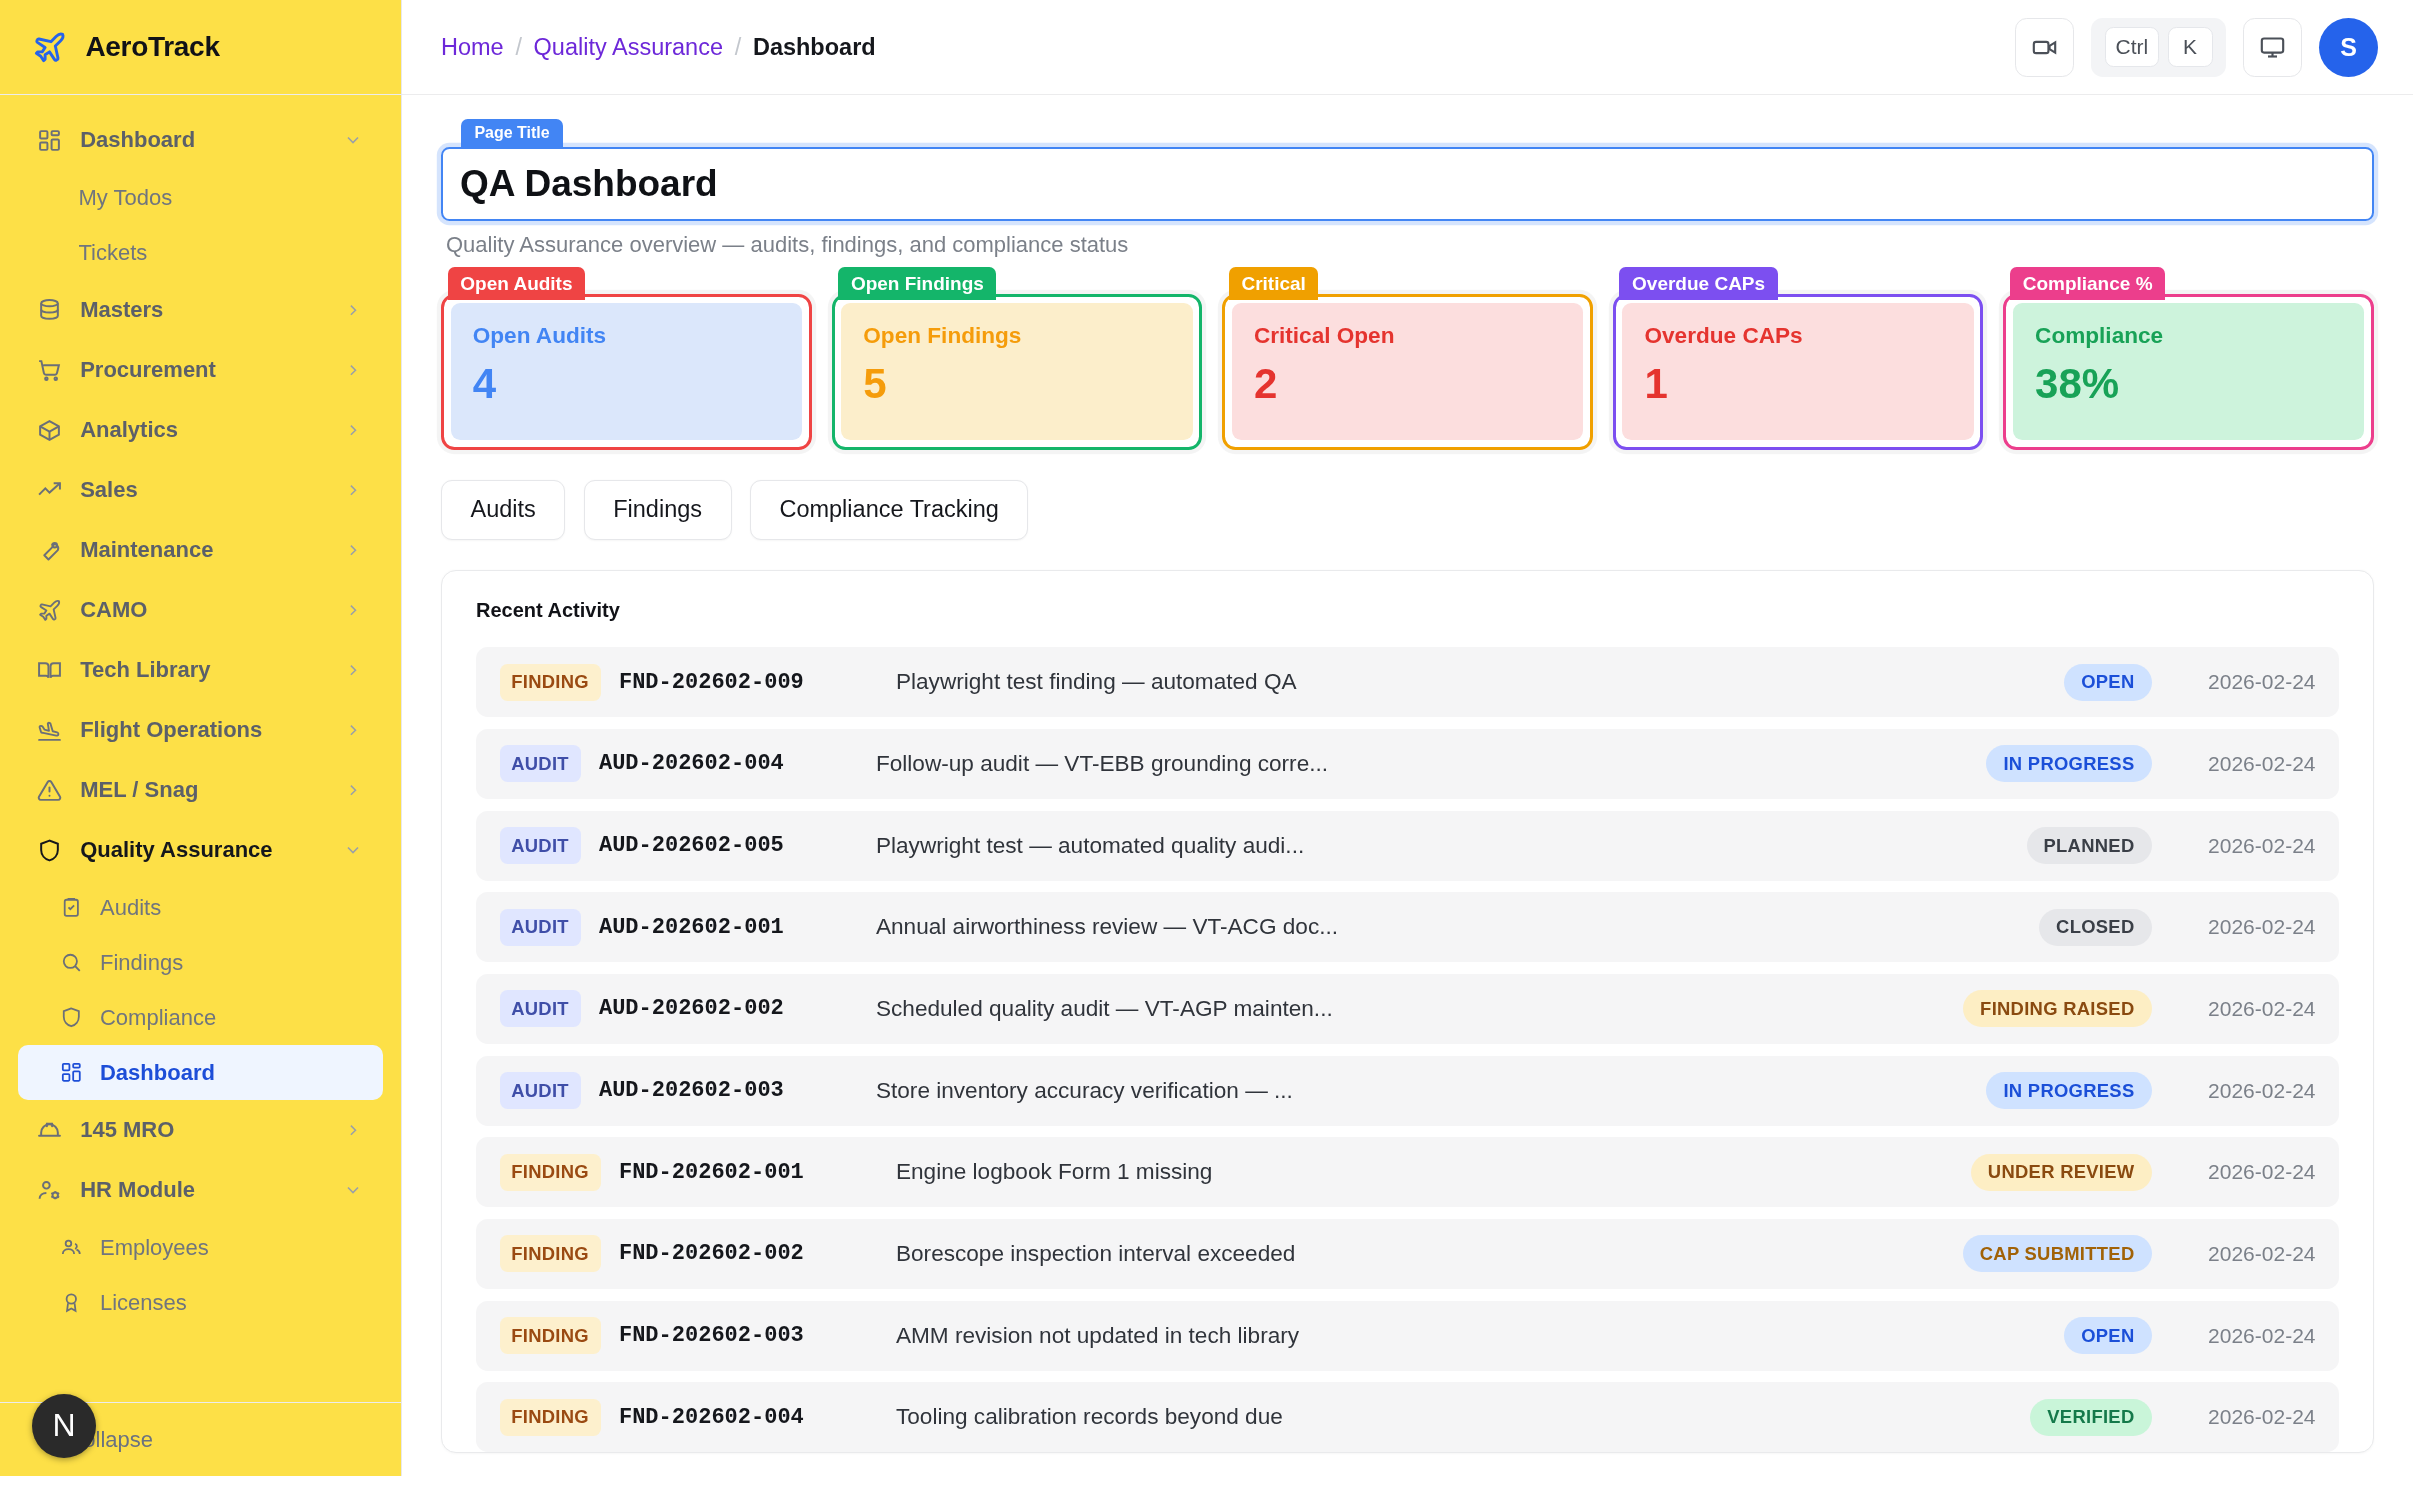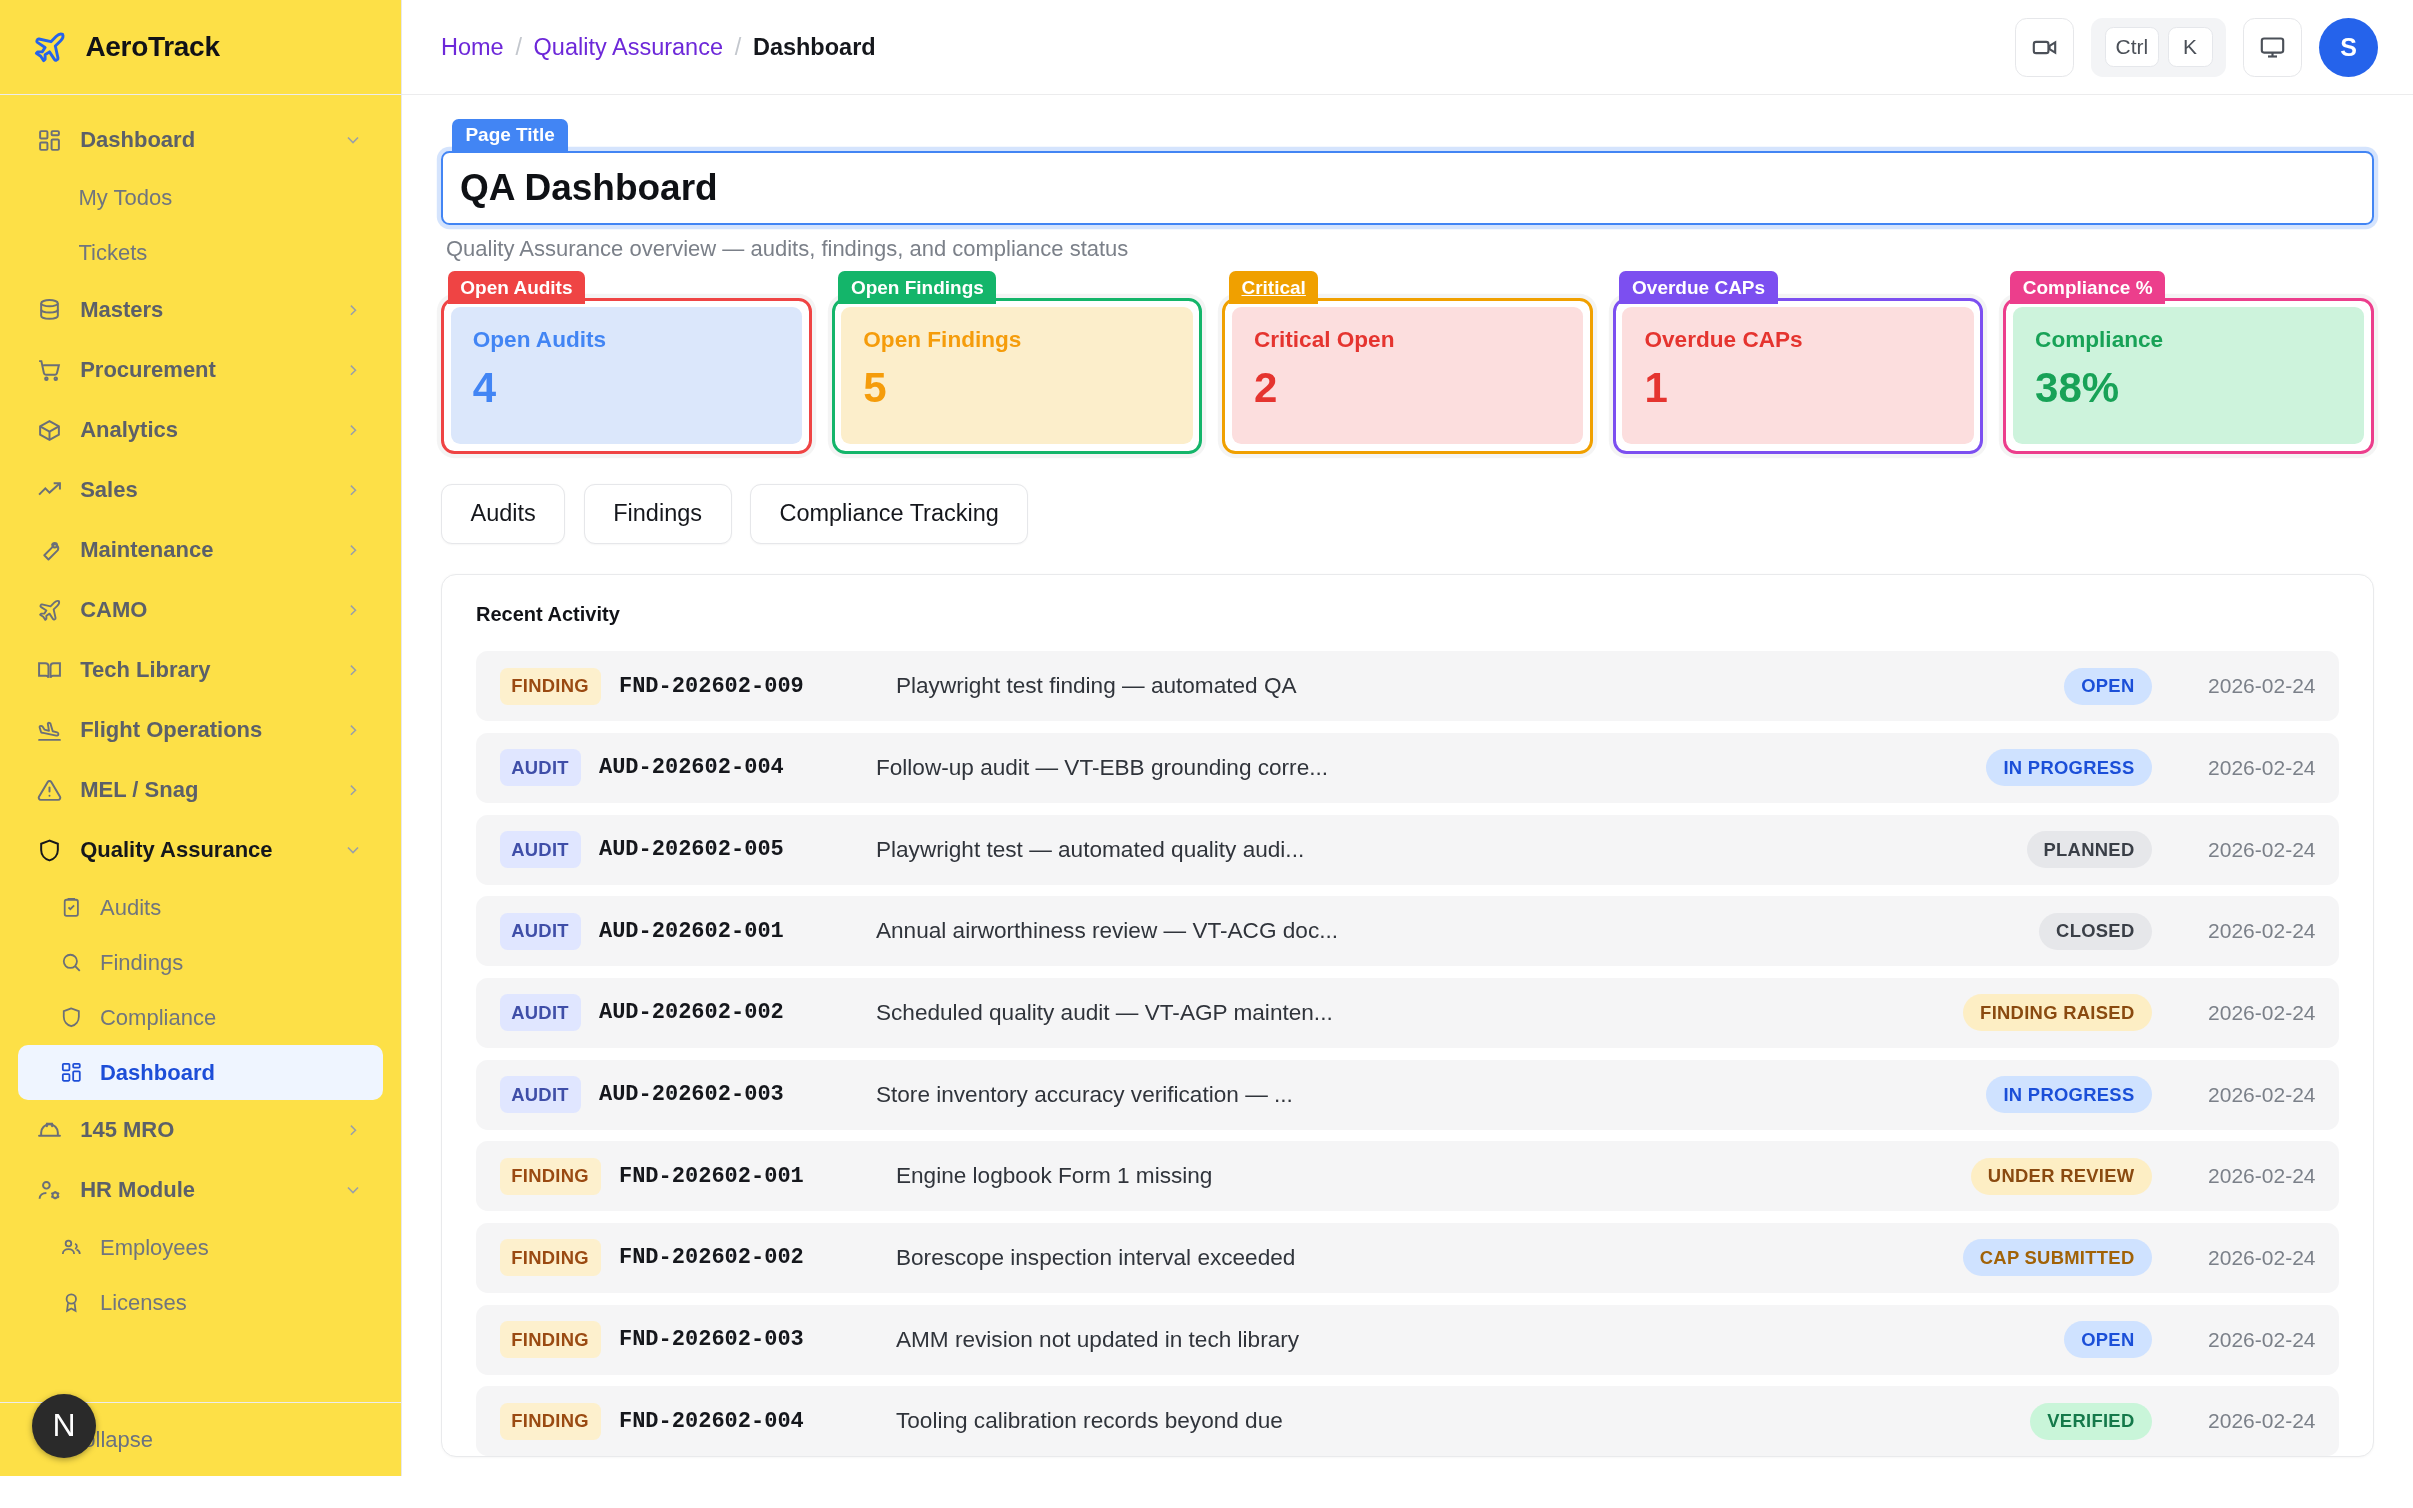--- a/index.html
+++ b/index.html
@@ -97,23 +97,23 @@
     color: #fff; font-size: 25px; font-weight: 700;
     display: flex; align-items: center; justify-content: center; cursor:pointer;
   }
 
   .content { flex: 1; overflow: hidden; padding: 0 39px; position: relative; }
 
   
   .titleblock { position: relative; padding-top: 23.5px; }
   .tag {
     display: inline-block; background: #4285f4; color: #fff;
-    font-size: 19px; font-weight: 700; padding: 5.9px 13.4px;
+    font-size: 16px; font-weight: 700; padding: 5.9px 13.4px;
     border-radius: 6.7px 6.7px 0 0; position: relative; z-index: 3;
-    margin-left: 11px;
+    margin-left: 20px;
   }
   .title-input {
     width: 100%; height: 74px; margin-top: -1.7px;
     border: 2.5px solid #4285f4; border-radius: 8.4px;
     background: #fff; color: #0f1115;
     font-family: "Liberation Sans", sans-serif;
     font-size: 37px; font-weight: 700;
     padding: 0 17px; outline: none;
     box-shadow: 0 0 0 4.2px rgba(66,133,244,.22);
   }
@@ -546,21 +546,21 @@
           <span class="kpi-tag" style="background: rgb(20, 181, 106);">Open Findings</span>
           <div class="kpi-card" id="kc1" style="border-color: rgb(20, 181, 106);">
             <div class="kpi-inner" id="ki1" style="background: rgb(252, 238, 203);">
               <div class="kpi-label" id="kl1" style="color: rgb(245, 156, 11);">Open Findings</div>
               <div class="kpi-value" id="kv1" style="color: rgb(245, 156, 11);">5</div>
             </div>
           </div>
         </div>
 
         <div class="kpi">
-          <span class="kpi-tag" style="background: rgb(240, 160, 0); text-decoration: underline;">Critical</span>
+          <span class="kpi-tag" style="background: rgb(240, 160, 0);">Critical</span>
           <div class="kpi-card" id="kc2" style="border-color: rgb(240, 160, 0);">
             <div class="kpi-inner" id="ki2" style="background: rgb(252, 222, 222);">
               <div class="kpi-label" id="kl2" style="color: rgb(229, 52, 47);">Critical Open</div>
               <div class="kpi-value" id="kv2" style="color: rgb(229, 52, 47);">2</div>
             </div>
           </div>
         </div>
 
         <div class="kpi">
           <span class="kpi-tag" style="background: rgb(124, 79, 240);">Overdue CAPs</span>

